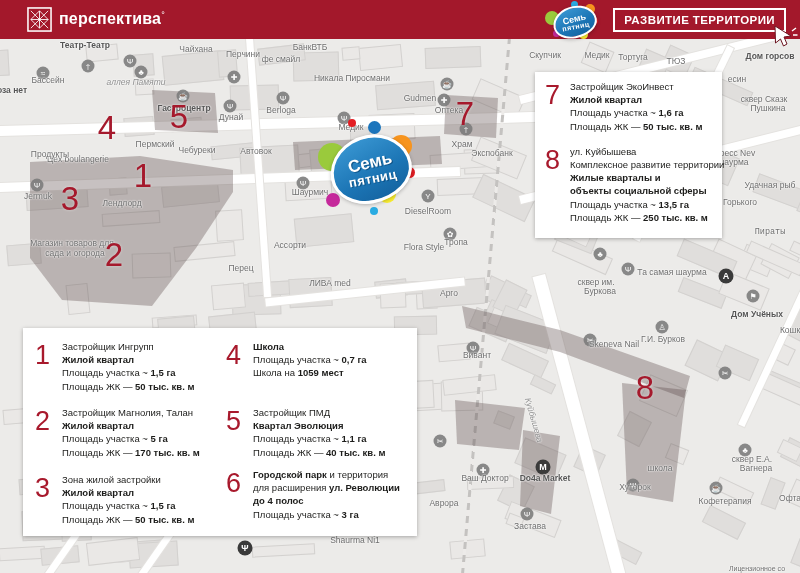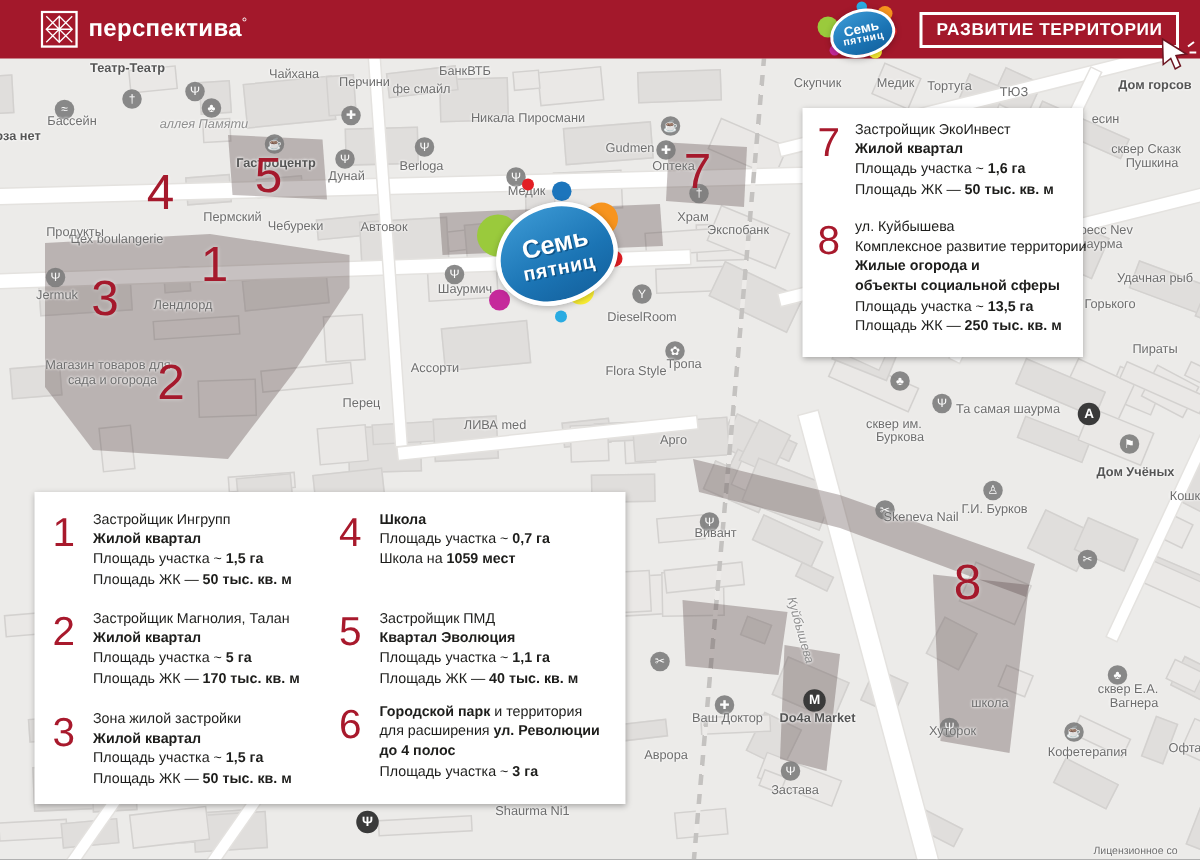--- a/index.html
+++ b/index.html
@@ -341,21 +341,21 @@
         <div class="mlabel" style="left: 633px; top: 18px;">Тортуга</div>
         <div class="mlabel" style="left: 676px; top: 22px;">ТЮЗ</div>
         <div class="mlabel b" style="left: 770px; top: 17px;">Дом горсов</div>
         <div class="mlabel" style="left: 737px; top: 40px;">есин</div>
         <div class="mlabel" style="left: 764px; top: 60px;">сквер Сказк</div>
         <div class="mlabel" style="left: 768px; top: 69px;">Пушкина</div>
         <div class="mlabel" style="left: 729px; top: 114px;">экспресс Nev</div>
         <div class="mlabel" style="left: 733px; top: 123px;">шаурма</div>
         <div class="mlabel" style="left: 770px; top: 146px;">Удачная рыб</div>
         <div class="mlabel" style="left: 740px; top: 163px;">Горького</div>
-        <div class="mlabel" style="left: 770px; top: 193px;">Пираты</div>
+        <div class="mlabel" style="left: 770px; top: 193px; font-family: Liberation Mono, monospace;">Пираты</div>
         <div class="mlabel" style="left: 757px; top: 529px; font-size: 7px;">Лицензионное со</div>
       </div>
     <div id="marker-layer">
         <div class="map-num" style="left: 143px; top: 137px;">1</div>
         <div class="map-num" style="left: 114px; top: 216px;">2</div>
         <div class="map-num" style="left: 70px; top: 160px;">3</div>
         <div class="map-num" style="left: 107px; top: 89px;">4</div>
         <div class="map-num" style="left: 179px; top: 78px;">5</div>
         <div class="map-num" style="left: 362px; top: 112px;">6</div>
         <div class="map-num" style="left: 465px; top: 75px;">7</div>
@@ -386,21 +386,21 @@
           <div class="lg-line"><b>Жилой квартал</b></div>
           <div class="lg-line"><span>Площадь участка ~ </span><b>1,6 га</b></div>
           <div class="lg-line"><span>Площадь ЖК — </span><b>50 тыс. кв. м</b></div>
         </div>
       </div>
       <div class="lg-item">
         <div class="lg-num">8</div>
         <div class="lg-lines">
           <div class="lg-line"><span>ул. Куйбышева</span></div>
           <div class="lg-line"><span>Комплексное развитие территории</span></div>
-          <div class="lg-line"><b>Жилые огорода и</b></div>
+          <div class="lg-line"><b>Жилые кварталы и</b></div>
           <div class="lg-line"><b>объекты социальной сферы</b></div>
           <div class="lg-line"><span>Площадь участка ~ </span><b>13,5 га</b></div>
           <div class="lg-line"><span>Площадь ЖК — </span><b>250 тыс. кв. м</b></div>
         </div>
       </div>
     </div>
   <div class="lbox box-bl">
     <div class="lcol" id="bl-col1">
         <div class="lg-item" style="min-height: 66px;">
           <div class="lg-num">1</div>

